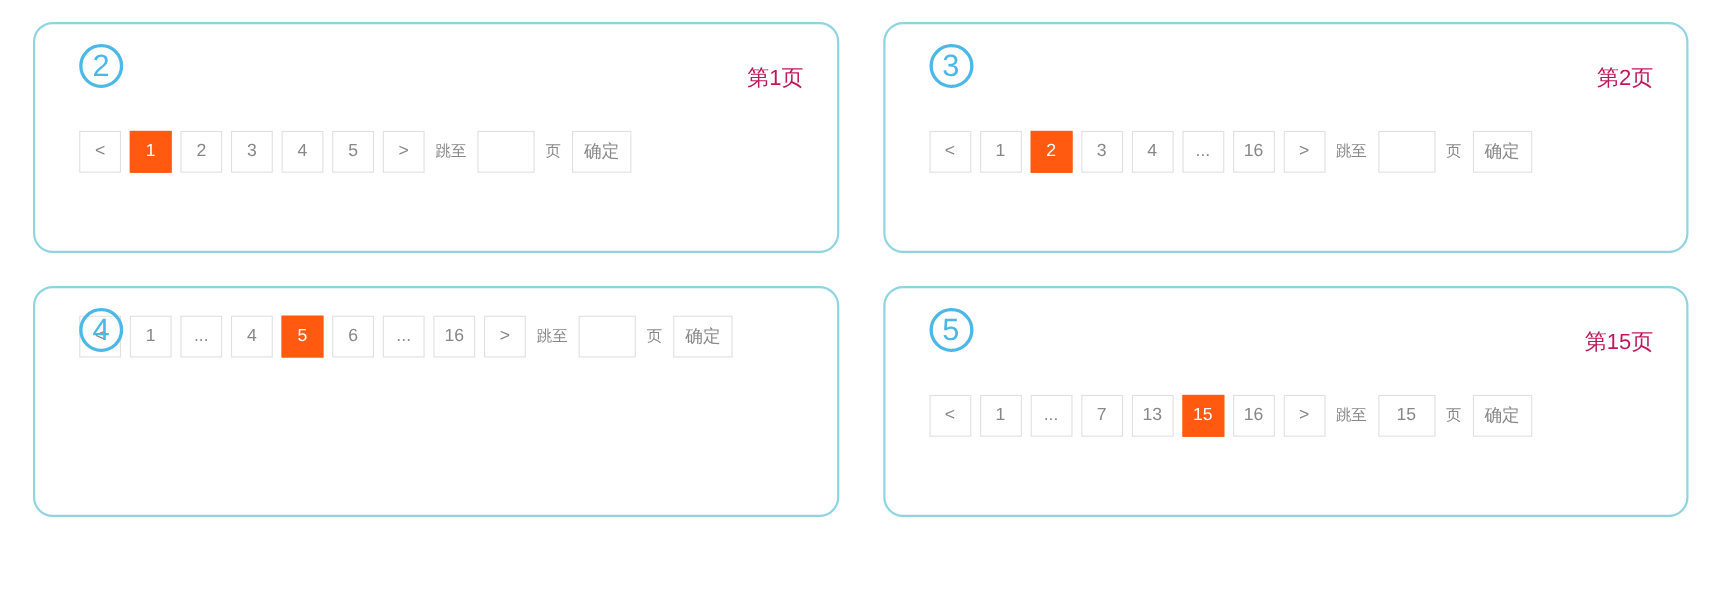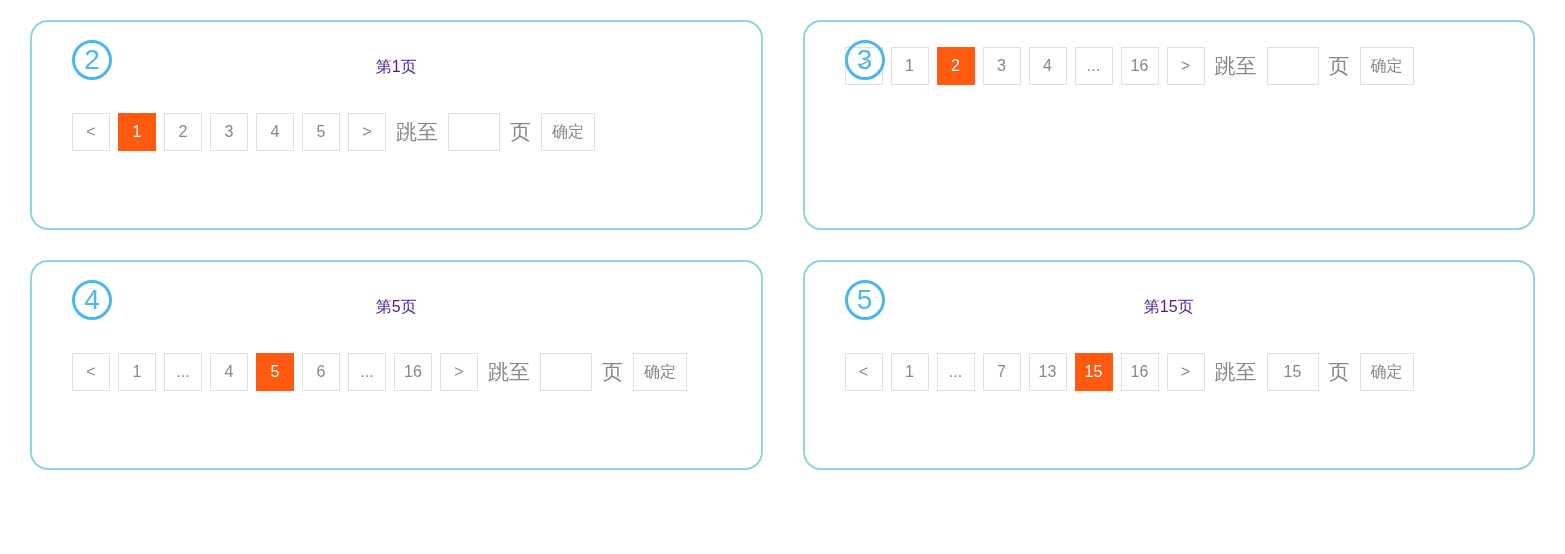--- a/index.html
+++ b/index.html
@@ -32,23 +32,23 @@
     border-radius: 50%;
     color: #4bb8e8;
     font-size: 28px;
     font-weight: 500;
     display: flex;
     align-items: center;
     justify-content: center;
     line-height: 1;
   }
   .title {
-    text-align: center;
-    font-size: 16px;
-    color: #4c1d95;
+    text-align: right;
+    font-size: 20px;
+    color: #be185d;
     margin-top: 10px;
     margin-bottom: 35px;
   }
   .pager {
     display: flex;
     align-items: center;
     gap: 8px;
     justify-content: flex-start;
     padding-left: 10px;
   }
@@ -67,21 +67,21 @@
     padding: 0 6px;
   }
   .pbtn.active {
     background: #ff5a10;
     border-color: #ff5a10;
     color: #fff;
     font-weight: 500;
   }
   .plabel {
     color: #888;
-    font-size: 21px;
+    font-size: 14px;
     margin: 0 2px;
     font-family: Liberation Mono, monospace;
   }
   .pinput {
     width: 52px;
     height: 38px;
     border: 1px solid #e0e0e0;
     text-align: center;
     font-size: 16px;
     color: #888;
@@ -116,38 +116,38 @@
         <div class="pbtn">5</div>
         <div class="pbtn">&gt;</div>
         <span class="plabel">跳至</span>
         <input class="pinput" value="" style="">
         <span class="plabel">页</span>
         <div class="confirm-btn">确定</div>
       </div>
     </div>
     <div class="panel">
       <div class="badge">3</div>
+      <div class="title">第2页</div>
       <div class="pager">
         <div class="pbtn">&lt;</div>
         <div class="pbtn">1</div>
         <div class="pbtn active">2</div>
         <div class="pbtn">3</div>
         <div class="pbtn">4</div>
         <div class="pbtn">...</div>
         <div class="pbtn">16</div>
         <div class="pbtn">&gt;</div>
         <span class="plabel">跳至</span>
         <input class="pinput" value="" style="">
         <span class="plabel">页</span>
         <div class="confirm-btn">确定</div>
       </div>
     </div>
     <div class="panel">
       <div class="badge">4</div>
-      <div class="title">第5页</div>
       <div class="pager">
         <div class="pbtn">&lt;</div>
         <div class="pbtn">1</div>
         <div class="pbtn">...</div>
         <div class="pbtn">4</div>
         <div class="pbtn active">5</div>
         <div class="pbtn">6</div>
         <div class="pbtn">...</div>
         <div class="pbtn">16</div>
         <div class="pbtn">&gt;</div>

